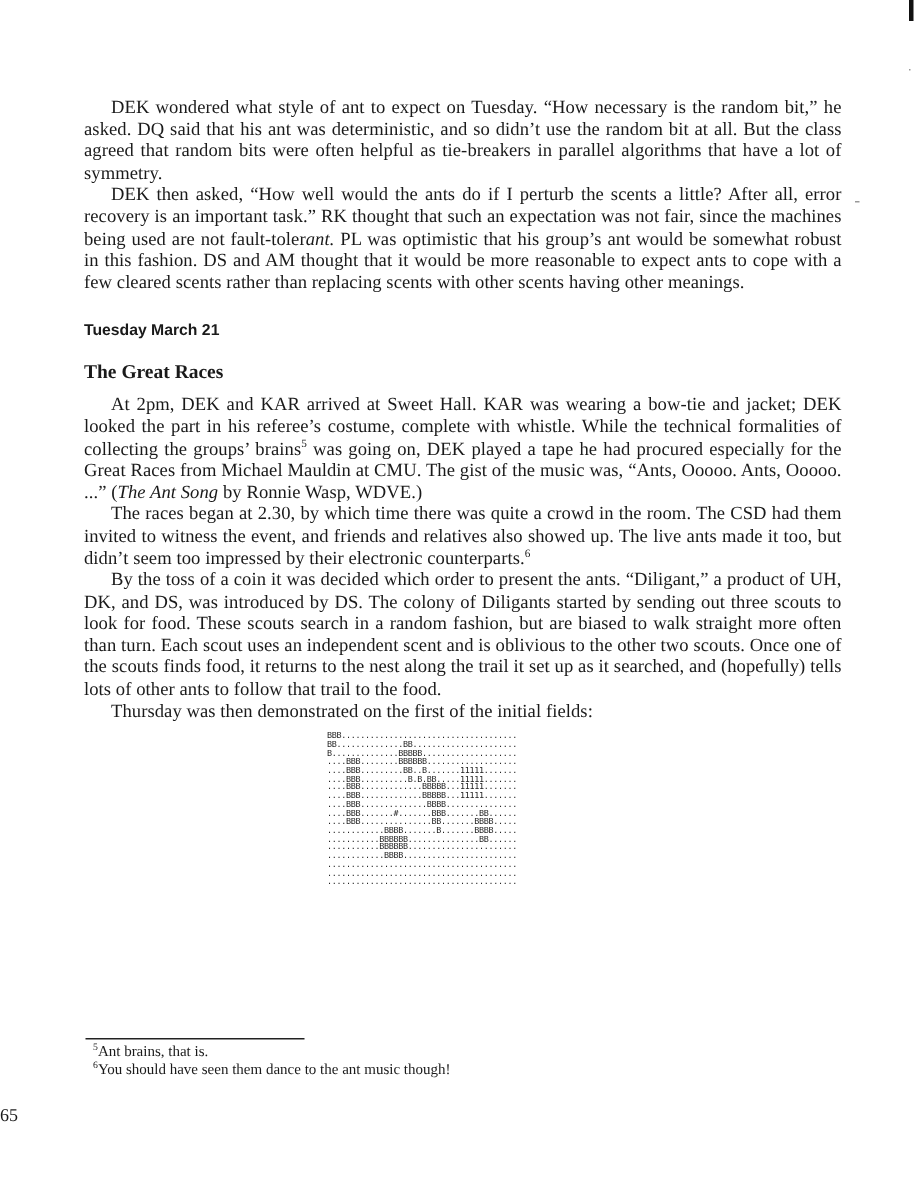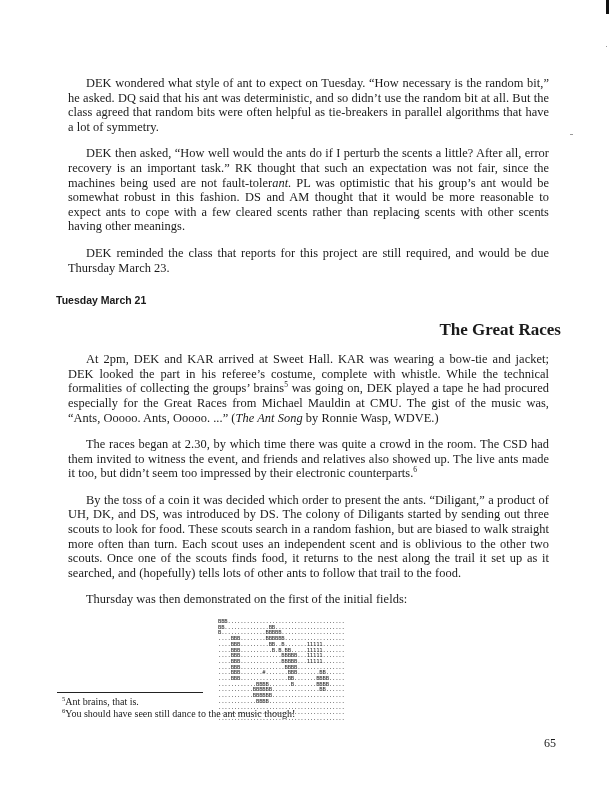--- a/index.html
+++ b/index.html
@@ -10,80 +10,79 @@
   }
   .corner-mark {
     position: absolute; left: 606px; top: 0; width: 3px; height: 14px; background: #111;
   }
   .stray-dot { position: absolute; background: #999; }
   .page {
     position: absolute; left: 56px; top: 64px; width: 505px;
   }
   .para {
     font-family: "Liberation Serif", "DejaVu Serif", serif;
-    font-size: 12.4px; line-height: 14.6px; margin: 12px; text-align: justify;
+    font-size: 12.4px; line-height: 14.6px; margin: 0; text-align: justify;
     text-indent: 18px; letter-spacing: 0.05px;
   }
   .section-date {
     font-family: "Liberation Sans", "DejaVu Sans", sans-serif;
     font-weight: bold; font-size: 10.5px; margin: 19px 0 14px 0; line-height: 12px;
   }
   .section-title {
     font-family: "Liberation Serif", "DejaVu Serif", serif;
-    font-weight: bold; font-size: 17px; text-align: right; margin: 9px 0 6px 0;
+    font-weight: bold; font-size: 13px; text-align: left; margin: 9px 0 6px 0;
   }
   sup { font-size: 7.5px; line-height: 0; vertical-align: 5px; }
   i { }
   .grid {
     margin: 8px 0 0 162px;
     font-family: "DejaVu Sans Mono", "Liberation Mono", monospace;
     font-size: 5.6px; line-height: 5.7px; white-space: pre; color: #222;
     letter-spacing: -0.2px;
   }
   .footnote-rule {
     position: absolute; left: 57px; top: 692px; width: 146px; height: 1px; background: #222;
   }
   .footnotes {
     position: absolute; left: 62px; top: 696px; width: 480px;
     font-family: "Liberation Serif", "DejaVu Serif", serif; font-size: 10px; line-height: 12px;
   }
   .footnotes sup { font-size: 6.5px; vertical-align: 4px; }
   .page-number {
-    position: absolute; left: 0; width: 556px; top: 736px; text-align: right;
+    position: absolute; left: 0; width: 556px; top: 736px; text-align: left;
     font-family: "Liberation Serif", "DejaVu Serif", serif; font-size: 12px;
   }
 </style>
 </head>
 <body>
 
 <div class="corner-mark"></div>
 <div class="stray-dot" style="left:606px;top:46px;width:1px;height:1px;"></div>
 <div class="stray-dot" style="left:570px;top:134px;width:3px;height:1px;"></div>
 
 <div class="page">
   <p class="para">DEK wondered what style of ant to expect on Tuesday. “How necessary is the random bit,” he asked. DQ said that his ant was deterministic, and so didn’t use the random bit at all. But the class agreed that random bits were often helpful as tie-breakers in parallel algorithms that have a lot of symmetry.</p>
 
   <p class="para"><span>DEK then asked, “How well would the ants do if I perturb the scents a little? After all, error recovery is an important task.” RK thought that such an expectation was not fair, since the machines being used are not fault-toler</span><i>ant.</i><span> PL was optimistic that his group’s ant would be somewhat robust in this fashion. DS and AM thought that it would be more reasonable to expect ants to cope with a few cleared scents rather than replacing scents with other scents having other meanings.</span></p>
 
 
-  <p class="para">DEK reminded the class that reports for this project are still required, and would be due Thursday March 23.</p>
 
   <div class="section-date">Tuesday March 21</div>
   <div class="section-title">The Great Races</div>
 
   <p class="para"><span>At 2pm, DEK and KAR arrived at Sweet Hall. KAR was wearing a bow-tie and jacket; DEK looked the part in his referee’s costume, complete with whistle. While the technical formalities of collecting the groups’ brains</span><sup>5</sup><span> was going on, DEK played a tape he had procured especially for the Great Races from Michael Mauldin at CMU. The gist of the music was, “Ants, Ooooo. Ants, Ooooo. ...” (</span><i>The Ant Song</i><span> by Ronnie Wasp, WDVE.)</span></p>
 
   <p class="para"><span>The races began at 2.30, by which time there was quite a crowd in the room. The CSD had them invited to witness the event, and friends and relatives also showed up. The live ants made it too, but didn’t seem too impressed by their electronic counterparts.</span><sup>6</sup></p>
 
   <p class="para">By the toss of a coin it was decided which order to present the ants. “Diligant,” a product of UH, DK, and DS, was introduced by DS. The colony of Diligants started by sending out three scouts to look for food. These scouts search in a random fashion, but are biased to walk straight more often than turn. Each scout uses an independent scent and is oblivious to the other two scouts. Once one of the scouts finds food, it returns to the nest along the trail it set up as it searched, and (hopefully) tells lots of other ants to follow that trail to the food.</p>
 
   <p class="para">Thursday was then demonstrated on the first of the initial fields:</p>
 
   <div class="grid"><div>BBB.....................................</div><div>BB..............BB......................</div><div>B..............BBBBB....................</div><div>....BBB........BBBBBB...................</div><div>....BBB.........BB..B.......11111.......</div><div>....BBB..........B.B.BB.....11111.......</div><div>....BBB.............BBBBB...11111.......</div><div>....BBB.............BBBBB...11111.......</div><div>....BBB..............BBBB...............</div><div>....BBB.......#.......BBB.......BB......</div><div>....BBB...............BB.......BBBB.....</div><div>............BBBB.......B.......BBBB.....</div><div>...........BBBBBB...............BB......</div><div>...........BBBBBB.......................</div><div>............BBBB........................</div><div>........................................</div><div>........................................</div><div>........................................</div></div>
 </div>
 
 <div class="footnote-rule"></div>
 <div class="footnotes">
   <div><sup>5</sup><span>Ant brains, that is.</span></div>
-  <div><sup>6</sup><span>You should have seen still dance to the ant music though!</span></div>
+  <div><sup>6</sup><span>You should have seen them dance to the ant music though!</span></div>
 </div>
 
 <div class="page-number">65</div>
 
 </body></html>

